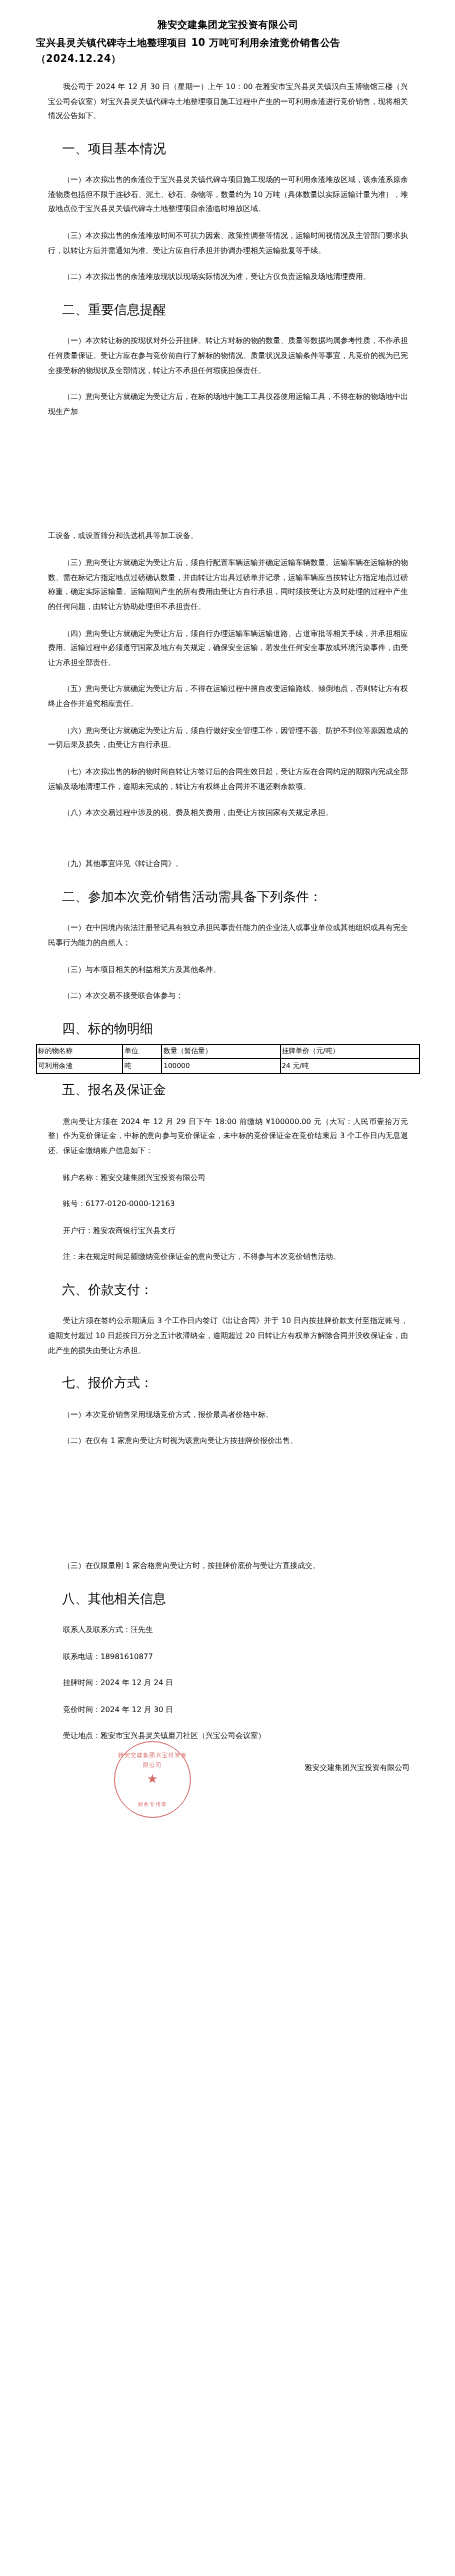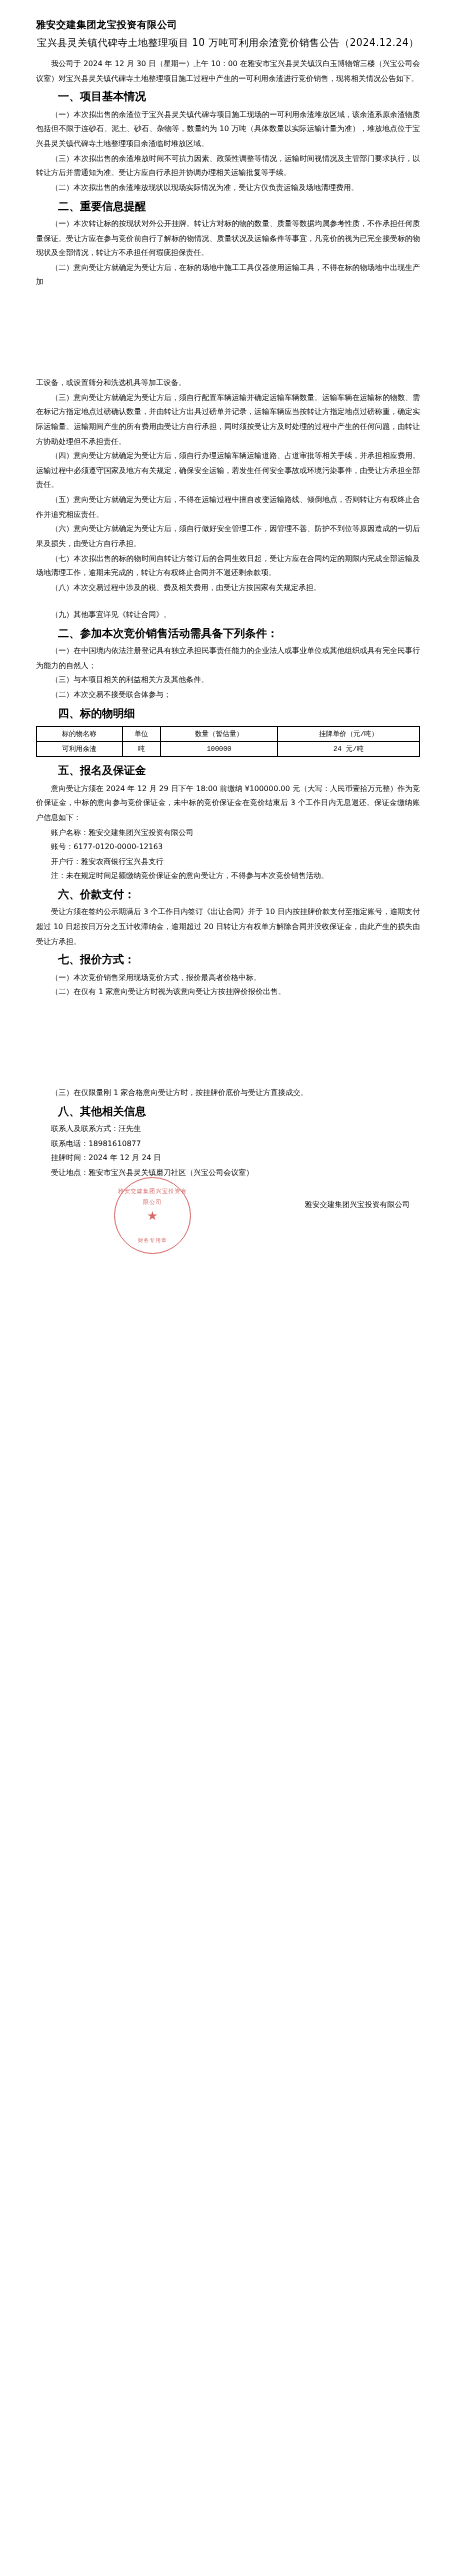--- a/index.html
+++ b/index.html
@@ -15,69 +15,68 @@
     background: #ffffff;
     position: relative;
     box-sizing: border-box;
     padding: 17px 36px 23px 36px;
     font-family: "DejaVu Sans", "Liberation Sans", sans-serif;
     color: #000000;
     font-size: 7.5px;
     line-height: 1.9;
   }
   .doc-title {
+    text-align: center;
     font-weight: bold;
     font-size: 9.8px;
     line-height: 1.7;
     margin: 0 0 1.1px 0;
     letter-spacing: 0.3px;
   }
   .doc-title-2 {
-    text-align: center;
-    font-weight: normal;
+    text-align: left;
+    font-weight: bold;
     font-size: 9.8px;
     line-height: 1.7;
     margin: 0 0 5.7px 0;
     letter-spacing: 0.3px;
   }
   p {
-    margin: 0;
+    margin: 12px;
     text-align: justify;
     text-justify: inter-ideograph;
     font-size: 7.5px;
     line-height: 1.95;
   }
   p.ind2 {
     text-indent: 2em;
   }
   .sec-head {
     text-indent: 2em;
-    font-weight: bold;
-    font-size: 11px;
+    font-weight: normal;
+    font-size: 13px;
     line-height: 1.95;
   }
   .gap-big {
     height: 86px;
   }
   .gap-mid {
     height: 12.6px;
   }
   table.goods {
     border-collapse: collapse;
     width: 100%;
     margin: 2.3px 0 3.4px 0;
     font-size: 6.9px;
   }
   table.goods td, table.goods th {
     border: 0.6px solid #000;
-    text-align: center;
     padding: 1.7px 1.1px;
     font-weight: normal;
     line-height: 1.5;
-    font-family: Liberation Mono, monospace;
   }
   table.goods thead td {
     font-weight: normal;
   }
   .sign-area {
     margin-top: 16px;
     text-align: right;
     position: relative;
     padding-right: 10.3px;
   }
@@ -197,20 +196,21 @@
   <p class="ind2">（二）在仅有 1 家意向受让方时视为该意向受让方按挂牌价报价出售。</p>
 
   <div class="gap-big"></div>
 
   <p class="ind2">（三）在仅限量刚 1 家合格意向受让方时，按挂牌价底价与受让方直接成交。</p>
 
   <div class="sec-head">八、其他相关信息</div>
   <p class="ind2">联系人及联系方式：汪先生</p>
   <p class="ind2">联系电话：18981610877</p>
   <p class="ind2">挂牌时间：2024 年 12 月 24 日</p>
+  <p class="ind2">竞价时间：2024 年 12 月 30 日</p>
   <p class="ind2">受让地点：雅安市宝兴县灵关镇磨刀社区（兴宝公司会议室）</p>
 
   <div class="sign-area">
     <div class="seal">
       <div class="seal-text-top">雅安交建集团兴宝投资有限公司</div>
       <div class="seal-inner">★</div>
       <div class="seal-text-bottom">财务专用章</div>
     </div>
     <div class="sign-line">雅安交建集团兴宝投资有限公司</div>
   </div>

